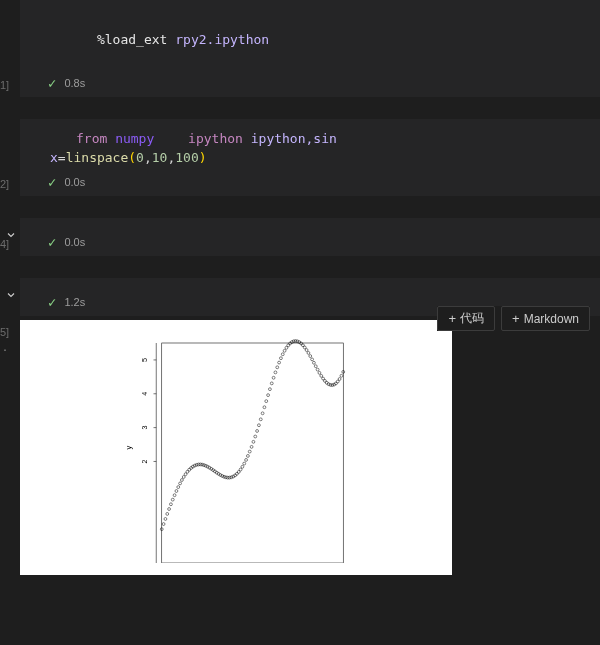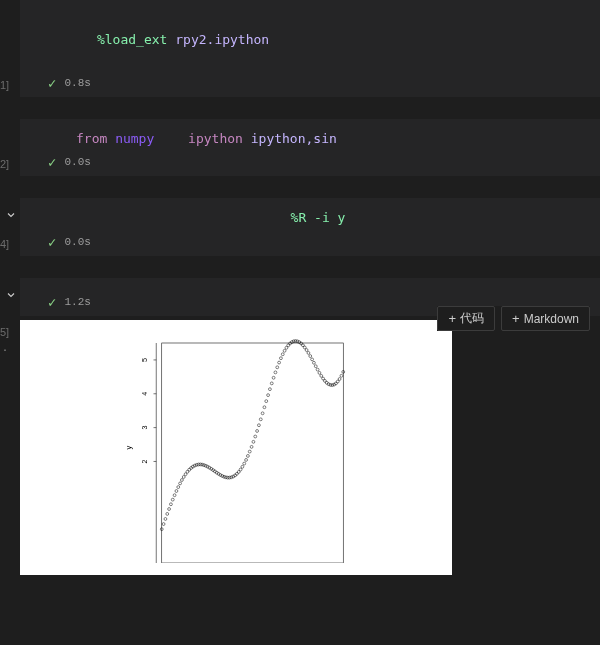--- a/index.html
+++ b/index.html
@@ -56,24 +56,24 @@
     margin-top: 6px;
     margin-left: -2px;
   }
   .check-icon {
     color: #89d185;
     font-size: 14px;
   }
   .timing {
     color: #9d9d9d;
     font-size: 11px;
-    font-family: Liberation Mono, monospace;
+    font-family: Liberation Sans, sans-serif;
   }
   
-  .mag { color: #86efac; text-align: center; }
+  .mag { color: #e5e5e5; }
   .kw { color: #c586c0; margin-left: 26px; }
   .fn { color: #dcdcaa; }
   .mod { color: #8b5cf6; }
   .var { color: #c4b5fd; }
   .num { color: #b5cea8; }
   .op { color: #d4d4d4; }
   .paren { color: #ffd700; }
   
   .insert-toolbar {
     position: absolute;
@@ -138,36 +138,36 @@
       <span class="check-icon">✓</span>
       <span class="timing">0.8s</span>
     </div>
   </div>
   <span class="cell-gutter" style="left:0;top:auto;bottom:6px;transform:none">1]</span>
 </div>
 
 <div class="cell">
   <div class="cell-content">
     <div class="code-line"><span class="kw">from</span><span> </span><span class="mod">numpy</span><span> </span><span class="kw">ipython</span><span> </span><span class="var">ipython,sin</span></div>
+    <div class="code-line"><span class="var">x</span><span class="op">=</span><span class="fn">linspace</span><span class="paren">(</span><span class="num">0</span><span class="op">,</span><span class="num">10</span><span class="op">,</span><span class="num">100</span><span class="paren">)</span></div>
     <div class="status-row">
       <span class="check-icon">✓</span>
       <span class="timing">0.0s</span>
     </div>
   </div>
   <span class="cell-gutter" style="left:0;top:auto;bottom:6px;transform:none">2]</span>
 </div>
 
 <div class="cell">
   <span class="collapse-chevron">
     <svg width="12" height="12" viewBox="0 0 16 16">
         <path d="M4 6l4 4 4-4" stroke="#ccc" stroke-width="1.5" fill="none"></path>
       </svg>
   </span>
   <div class="cell-content">
-    <div class="code-line mag">%R -i y</div>
     <div class="status-row">
       <span class="check-icon">✓</span>
       <span class="timing">0.0s</span>
     </div>
   </div>
   <span class="cell-gutter" style="left:0;top:auto;bottom:6px;transform:none">4]</span>
 </div>
 
 <div class="insert-toolbar" style="top:306px">
   <button class="insert-btn">

